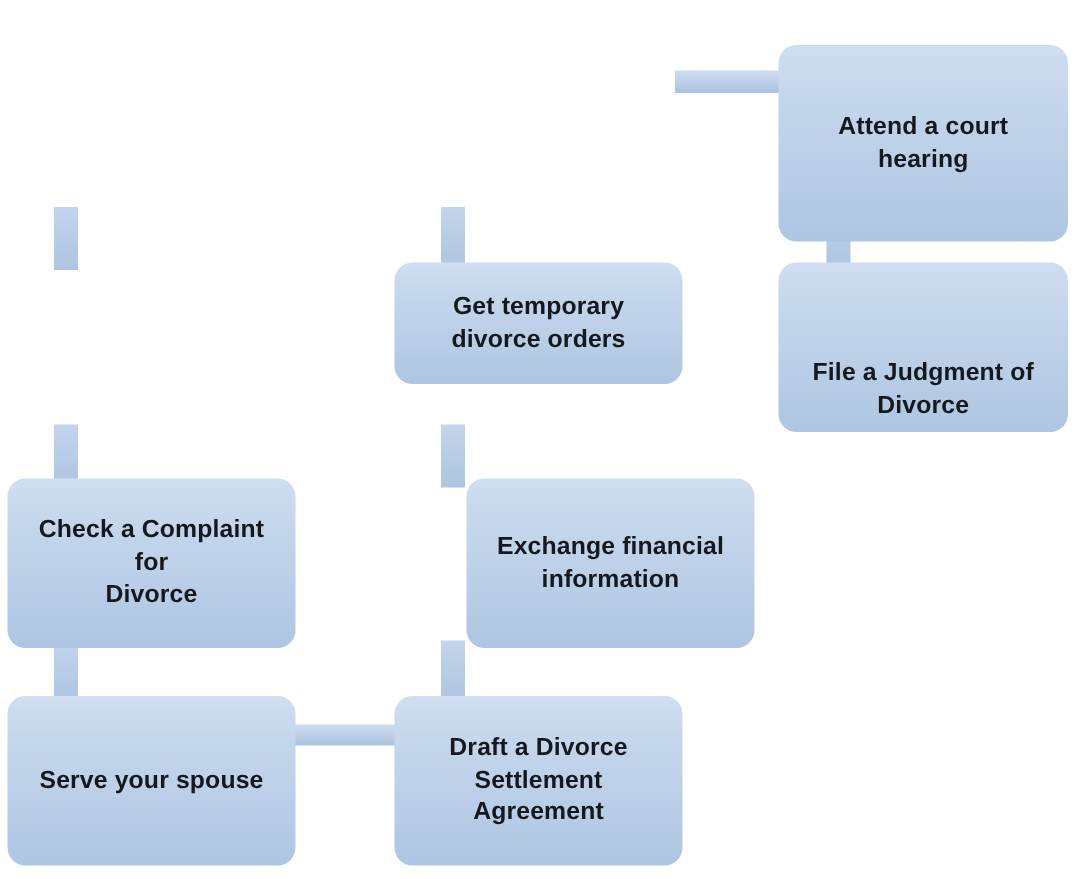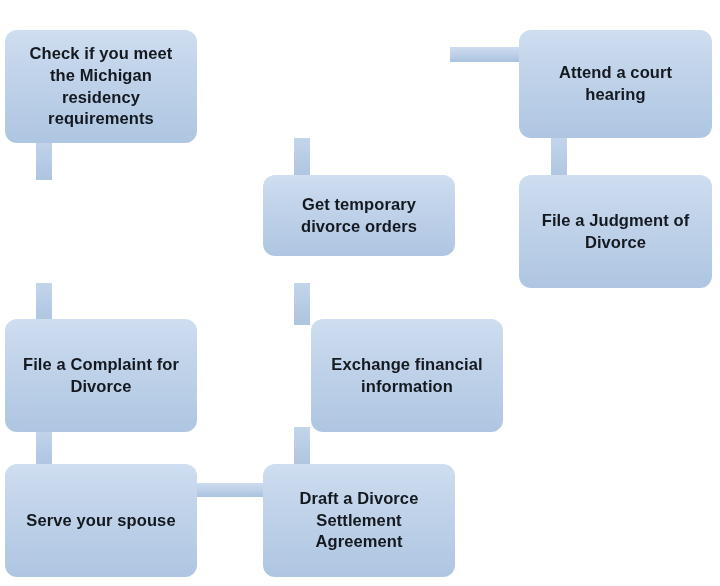--- a/index.html
+++ b/index.html
@@ -51,47 +51,41 @@
 <div id="canvas">
     <div class="connector vertical" style="left: 36px; top: 138px; width: 16px; height: 42px;"></div>
     <div class="connector vertical" style="left: 36px; top: 283px; width: 16px; height: 42px;"></div>
     <div class="connector vertical" style="left: 36px; top: 427px; width: 16px; height: 42px;"></div>
     <div class="connector horizontal" style="left: 192px; top: 483px; width: 76px; height: 14px;"></div>
     <div class="connector vertical" style="left: 294px; top: 427px; width: 16px; height: 42px;"></div>
     <div class="connector vertical" style="left: 294px; top: 283px; width: 16px; height: 42px;"></div>
     <div class="connector vertical" style="left: 294px; top: 138px; width: 16px; height: 42px;"></div>
     <div class="connector horizontal" style="left: 450px; top: 47px; width: 74px; height: 15px;"></div>
     <div class="connector vertical" style="left: 551px; top: 138px; width: 16px; height: 42px;"></div>
-    <div class="node" style="left: 5px; top: 30px; width: 192px; height: 113px;">
-      <div class="node-label">Check if you meet
-the Michigan
-residency
-requirements</div>
-    </div>
     <div class="node" style="left: 5px; top: 319px; width: 192px; height: 113px;">
-      <div class="node-label">File a Complaint for
+      <div class="node-label">Check a Complaint for
 Divorce</div>
     </div>
     <div class="node" style="left: 263px; top: 464px; width: 192px; height: 113px;">
       <div class="node-label">Draft a Divorce
 Settlement
 Agreement</div>
     </div>
     <div class="node" style="left: 5px; top: 464px; width: 192px; height: 113px;">
       <div class="node-label">Serve your spouse</div>
     </div>
     <div class="node" style="left: 263px; top: 319px; width: 192px; height: 113px; margin-left: 48px;">
       <div class="node-label">Exchange financial
 information</div>
     </div>
     <div class="node" style="left: 263px; top: 175px; width: 192px; height: 81px;">
       <div class="node-label">Get temporary
 divorce orders</div>
     </div>
-    <div class="node" style="left: 519px; top: 30px; width: 193px; height: 108px;">
+    <div class="node" style="left: 519px; top: 30px; width: 193px; height: 131px;">
       <div class="node-label">Attend a court
 hearing</div>
     </div>
-    <div class="node" style="left: 519px; top: 175px; width: 193px; height: 113px;">
+    <div class="node" style="left: 519px; top: 175px; width: 193px; height: 113px; align-items: flex-end;">
       <div class="node-label">File a Judgment of
 Divorce</div>
     </div>
   </div>
 
 </body></html>

